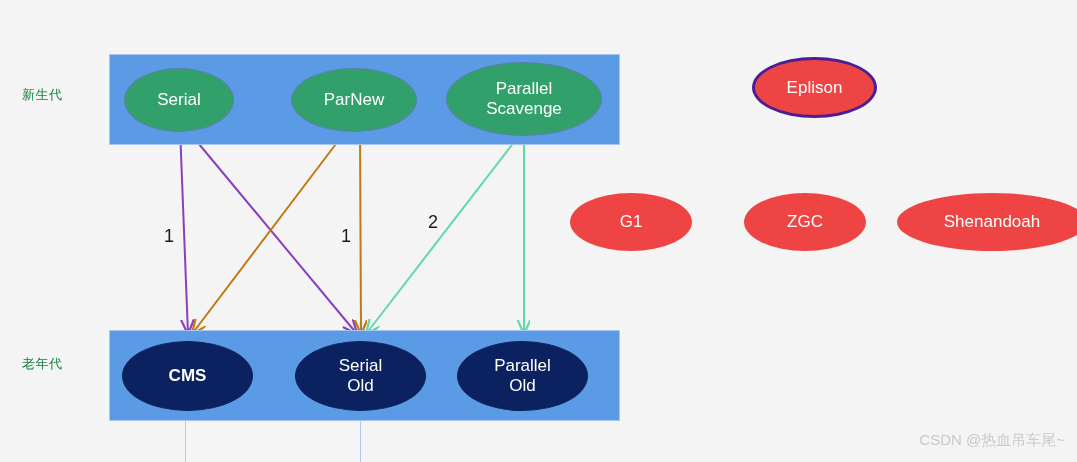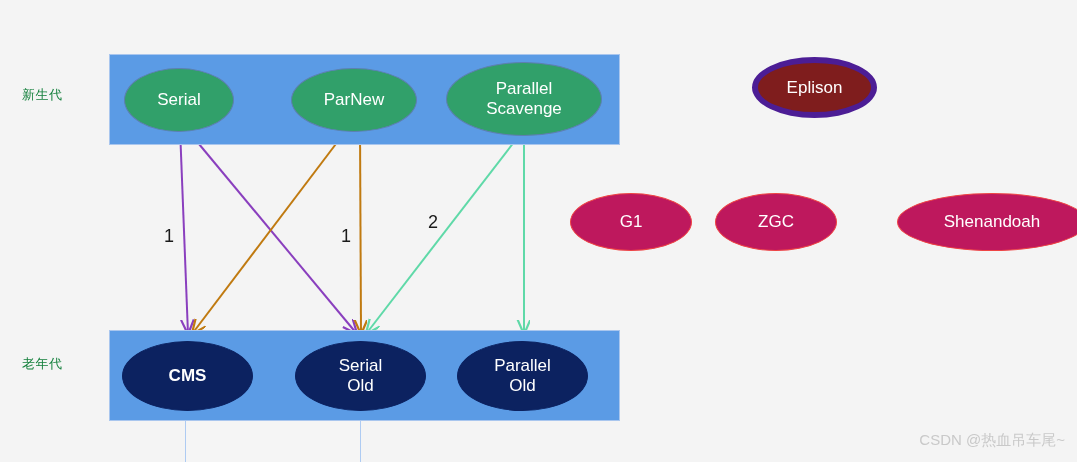--- a/index.html
+++ b/index.html
@@ -58,32 +58,32 @@
     align-items: center;
     justify-content: center;
     text-align: center;
     color: #ffffff;
     font-size: 17px;
     line-height: 1.15;
     box-sizing: border-box;
   }
   .node.young { background: #31a06a; border: 1px solid #5d7fb0; }
   .node.old   { background: #0c2260; border: 1px solid #0c2260; }
-  .node.epsilon { background: #7f1d1d; border: 6px solid #4c1d95; }
-  .node.other { background: #be185d; border: 1px solid #ef4444; }
+  .node.epsilon { background: #ef4444; border: 3px solid #4c1d95; }
+  .node.other { background: #ef4444; border: 6px solid #ef4444; }
 
   #n-serial        { left: 124px; top: 68px;  width: 110px; height: 64px; }
   #n-parnew        { left: 291px; top: 68px;  width: 126px; height: 64px; }
   #n-pscavenge     { left: 446px; top: 62px;  width: 156px; height: 74px; }
   #n-cms           { left: 122px; top: 341px; width: 131px; height: 70px; font-weight: bold; }
   #n-serialold     { left: 295px; top: 341px; width: 131px; height: 70px; }
   #n-parallelold   { left: 457px; top: 341px; width: 131px; height: 70px; }
   #n-epsilon       { left: 752px; top: 57px;  width: 125px; height: 61px; }
   #n-g1            { left: 570px; top: 193px; width: 122px; height: 58px; }
-  #n-zgc           { left: 715px; top: 193px; width: 122px; height: 58px; }
+  #n-zgc           { left: 744px; top: 193px; width: 122px; height: 58px; }
   #n-shenandoah    { left: 897px; top: 193px; width: 190px; height: 58px; }
 
   .edge-label {
     position: absolute;
     font-size: 18px;
     color: #1a1a1a;
     font-family: "Liberation Sans", "DejaVu Sans", sans-serif;
   }
   #lbl-1a { left: 164px; top: 226px; }
   #lbl-1b { left: 341px; top: 226px; }

